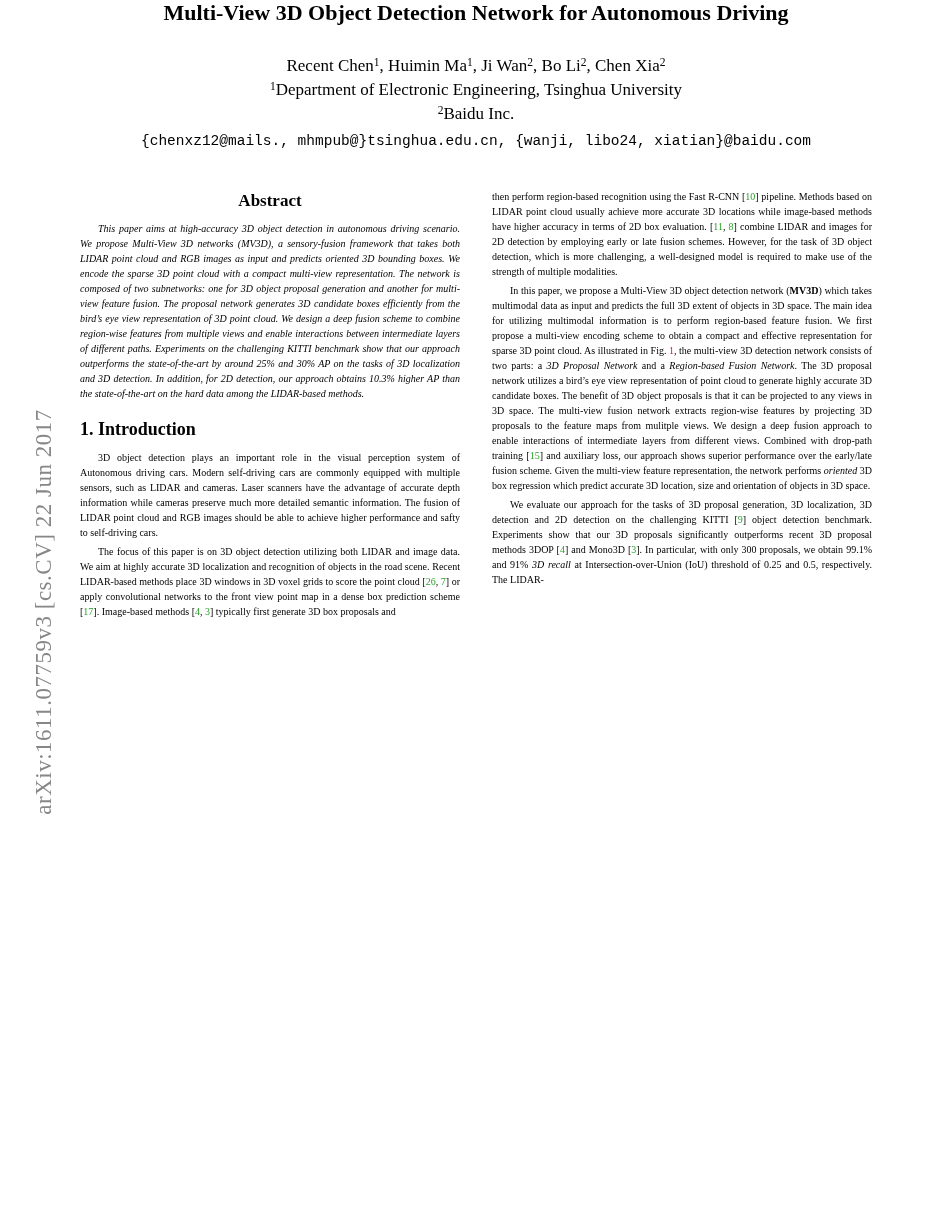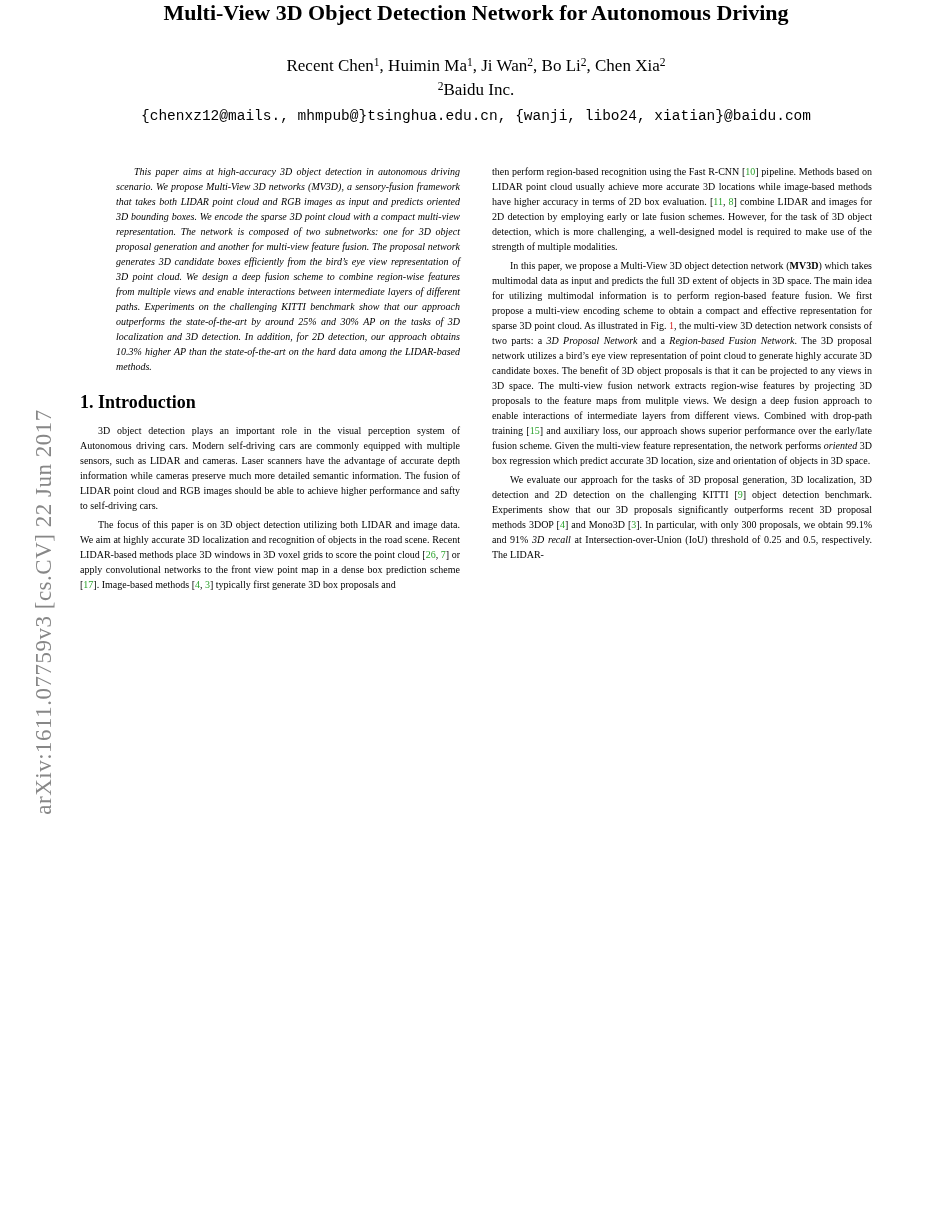--- a/index.html
+++ b/index.html
@@ -22,46 +22,48 @@
   .emails { margin-top:8px; font-size:14.5px; font-family:"Liberation Mono","DejaVu Sans Mono", monospace;text-align:center; }
 
   .columns { display:flex; gap:32px; margin:40px 80px 0 80px; align-items:flex-start; }
   .col { width:380px; }
 
   p { font-size:10px; line-height:15px; text-align:justify; text-indent:18px;
       margin:0 0 4px 0; hyphens:auto; -webkit-hyphens:auto; }
   p.no-indent { text-indent:0; }
 
   .abs-heading { text-align:center; font-weight:bold; font-size:17px; margin:2px 0 10px 0; }
-  .abstract { font-style:italic;margin-left:36px; }
+  .abstract { font-style:italic; }
   .sec-heading { font-size:18px; font-weight:bold; margin:18px 0 10px 0; }
 
   .sup { font-size:0.68em; vertical-align:0.45em; }
   .it { font-style:italic; }
   .bd { font-weight:bold; }
   .cite { color:#2aa12a; }
   .figref { color:#d02020; }
 </style>
 </head>
 <body>
 
 <div class="page">
 
   <div class="watermark">arXiv:1611.07759v3  [cs.CV]  22 Jun 2017</div>
 
   <div class="header">
     <h1 class="title">Multi-View 3D Object Detection Network for Autonomous Driving</h1>
     <div class="authors"><span>Recent Chen</span><span class="sup">1</span><span>, Huimin Ma</span><span class="sup">1</span><span>, Ji Wan</span><span class="sup">2</span><span>, Bo Li</span><span class="sup">2</span><span>, Chen Xia</span><span class="sup">2</span></div>
+    <div class="affil"><span class="sup">1</span><span>Department of Electronic Engineering, Tsinghua University</span></div>
     <div class="affil"><span class="sup">2</span><span>Baidu Inc.</span></div>
     <div class="emails">{chenxz12@mails., mhmpub@}tsinghua.edu.cn, {wanji, libo24, xiatian}@baidu.com</div>
   </div>
 
   <div class="columns">
 
     <div class="col">
+      <div class="abs-heading">Abstract</div>
       <p class="abstract">This paper aims at high-accuracy 3D object detection in autonomous driving scenario. We propose Multi-View 3D networks (MV3D), a sensory-fusion framework that takes both LIDAR point cloud and RGB images as input and predicts oriented 3D bounding boxes. We encode the sparse 3D point cloud with a compact multi-view representation. The network is composed of two subnetworks: one for 3D object proposal generation and another for multi-view feature fusion. The proposal network generates 3D candidate boxes efficiently from the bird’s eye view representation of 3D point cloud. We design a deep fusion scheme to combine region-wise features from multiple views and enable interactions between intermediate layers of different paths. Experiments on the challenging KITTI benchmark show that our approach outperforms the state-of-the-art by around 25% and 30% AP on the tasks of 3D localization and 3D detection. In addition, for 2D detection, our approach obtains 10.3% higher AP than the state-of-the-art on the hard data among the LIDAR-based methods.</p>
 
       <h2 class="sec-heading">1. Introduction</h2>
       <p>3D object detection plays an important role in the visual perception system of Autonomous driving cars. Modern self-driving cars are commonly equipped with multiple sensors, such as LIDAR and cameras. Laser scanners have the advantage of accurate depth information while cameras preserve much more detailed semantic information. The fusion of LIDAR point cloud and RGB images should be able to achieve higher performance and safty to self-driving cars.</p>
       <p><span>The focus of this paper is on 3D object detection utilizing both LIDAR and image data. We aim at highly accurate 3D localization and recognition of objects in the road scene. Recent LIDAR-based methods place 3D windows in 3D voxel grids to score the point cloud [</span><span class="cite">26</span><span>, </span><span class="cite">7</span><span>] or apply convolutional networks to the front view point map in a dense box prediction scheme [</span><span class="cite">17</span><span>]. Image-based methods [</span><span class="cite">4</span><span>, </span><span class="cite">3</span><span>] typically first generate 3D box proposals and</span></p>
     </div>
 
     <div class="col">
       <p class="no-indent"><span>then perform region-based recognition using the Fast R-CNN [</span><span class="cite">10</span><span>] pipeline. Methods based on LIDAR point cloud usually achieve more accurate 3D locations while image-based methods have higher accuracy in terms of 2D box evaluation. [</span><span class="cite">11</span><span>, </span><span class="cite">8</span><span>] combine LIDAR and images for 2D detection by employing early or late fusion schemes. However, for the task of 3D object detection, which is more challenging, a well-designed model is required to make use of the strength of multiple modalities.</span></p>
       <p><span>In this paper, we propose a Multi-View 3D object detection network (</span><span class="bd">MV3D</span><span>) which takes multimodal data as input and predicts the full 3D extent of objects in 3D space. The main idea for utilizing multimodal information is to perform region-based feature fusion. We first propose a multi-view encoding scheme to obtain a compact and effective representation for sparse 3D point cloud. As illustrated in Fig. </span><span class="figref">1</span><span>, the multi-view 3D detection network consists of two parts: a </span><span class="it">3D Proposal Network</span><span> and a </span><span class="it">Region-based Fusion Network</span><span>. The 3D proposal network utilizes a bird’s eye view representation of point cloud to generate highly accurate 3D candidate boxes. The benefit of 3D object proposals is that it can be projected to any views in 3D space. The multi-view fusion network extracts region-wise features by projecting 3D proposals to the feature maps from mulitple views. We design a deep fusion approach to enable interactions of intermediate layers from different views. Combined with drop-path training [</span><span class="cite">15</span><span>] and auxiliary loss, our approach shows superior performance over the early/late fusion scheme. Given the multi-view feature representation, the network performs </span><span class="it">oriented</span><span> 3D box regression which predict accurate 3D location, size and orientation of objects in 3D space.</span></p>

